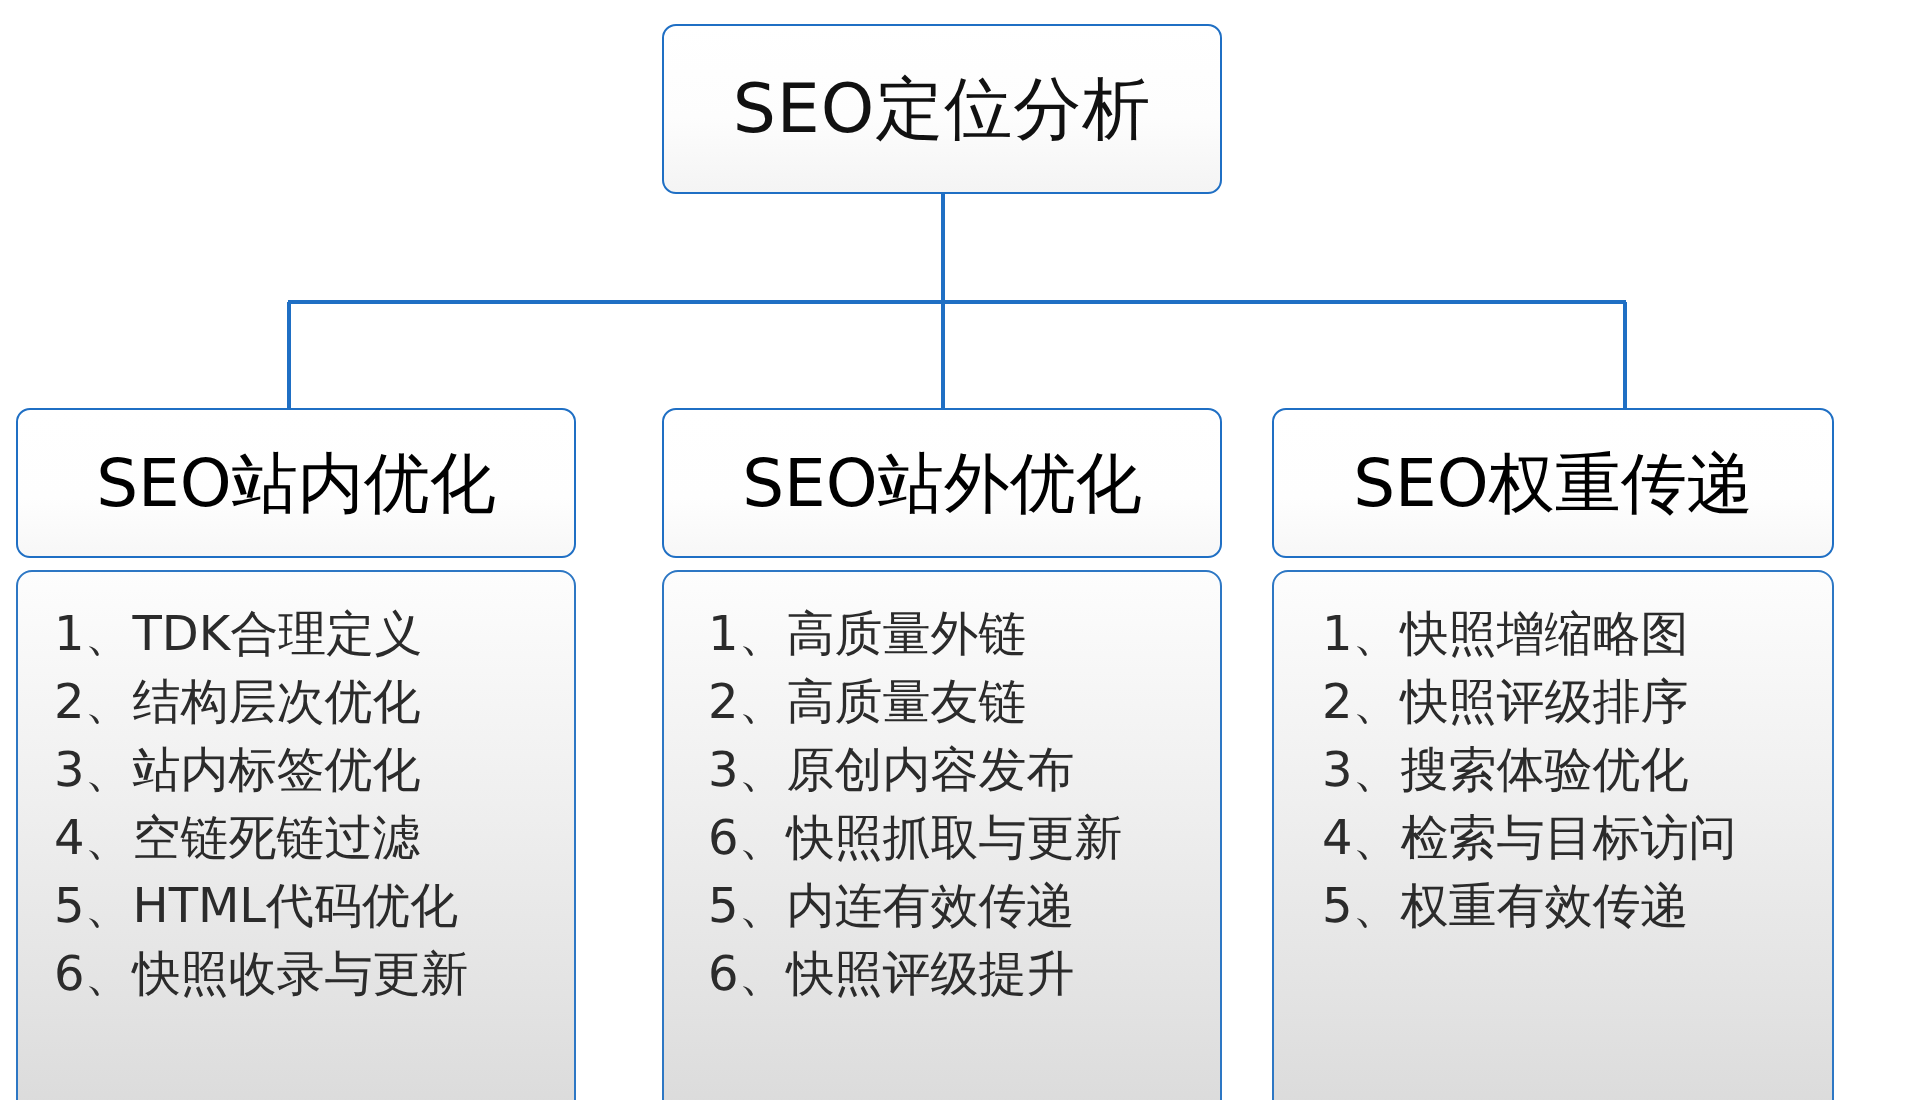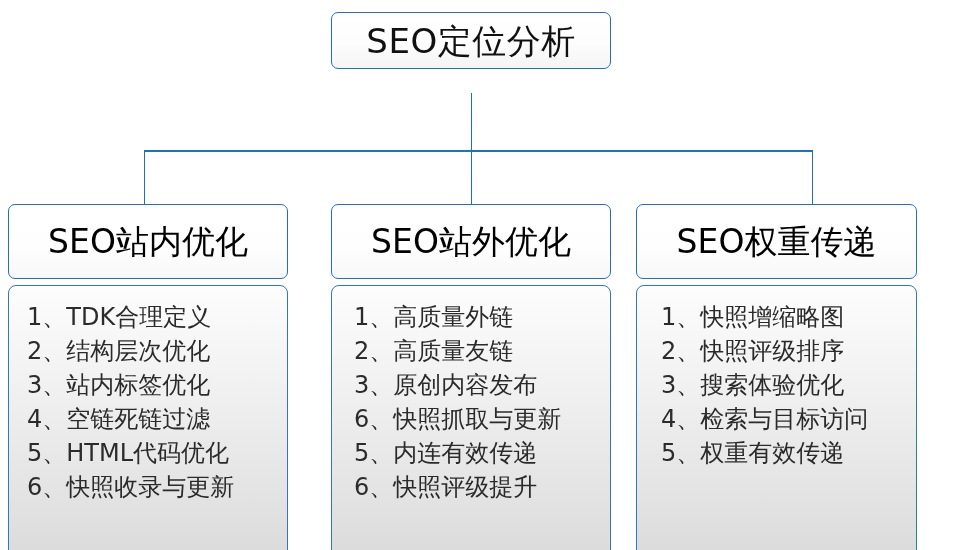--- a/index.html
+++ b/index.html
@@ -30,21 +30,21 @@
     height: 550px;
     pointer-events: none;
   }
 
   
   .root-box {
     position: absolute;
     left: 331px;
     top: 12px;
     width: 280px;
-    height: 57px;
+    height: 85px;
     box-sizing: border-box;
     border: 1.6px solid #1f6fc4;
     border-radius: 7px;
     background: linear-gradient(180deg, #ffffff 0%, #fdfdfd 55%, #f4f4f4 100%);
     display: flex;
     align-items: center;
     justify-content: center;
   }
   .root-title {
     font-size: 34px;

